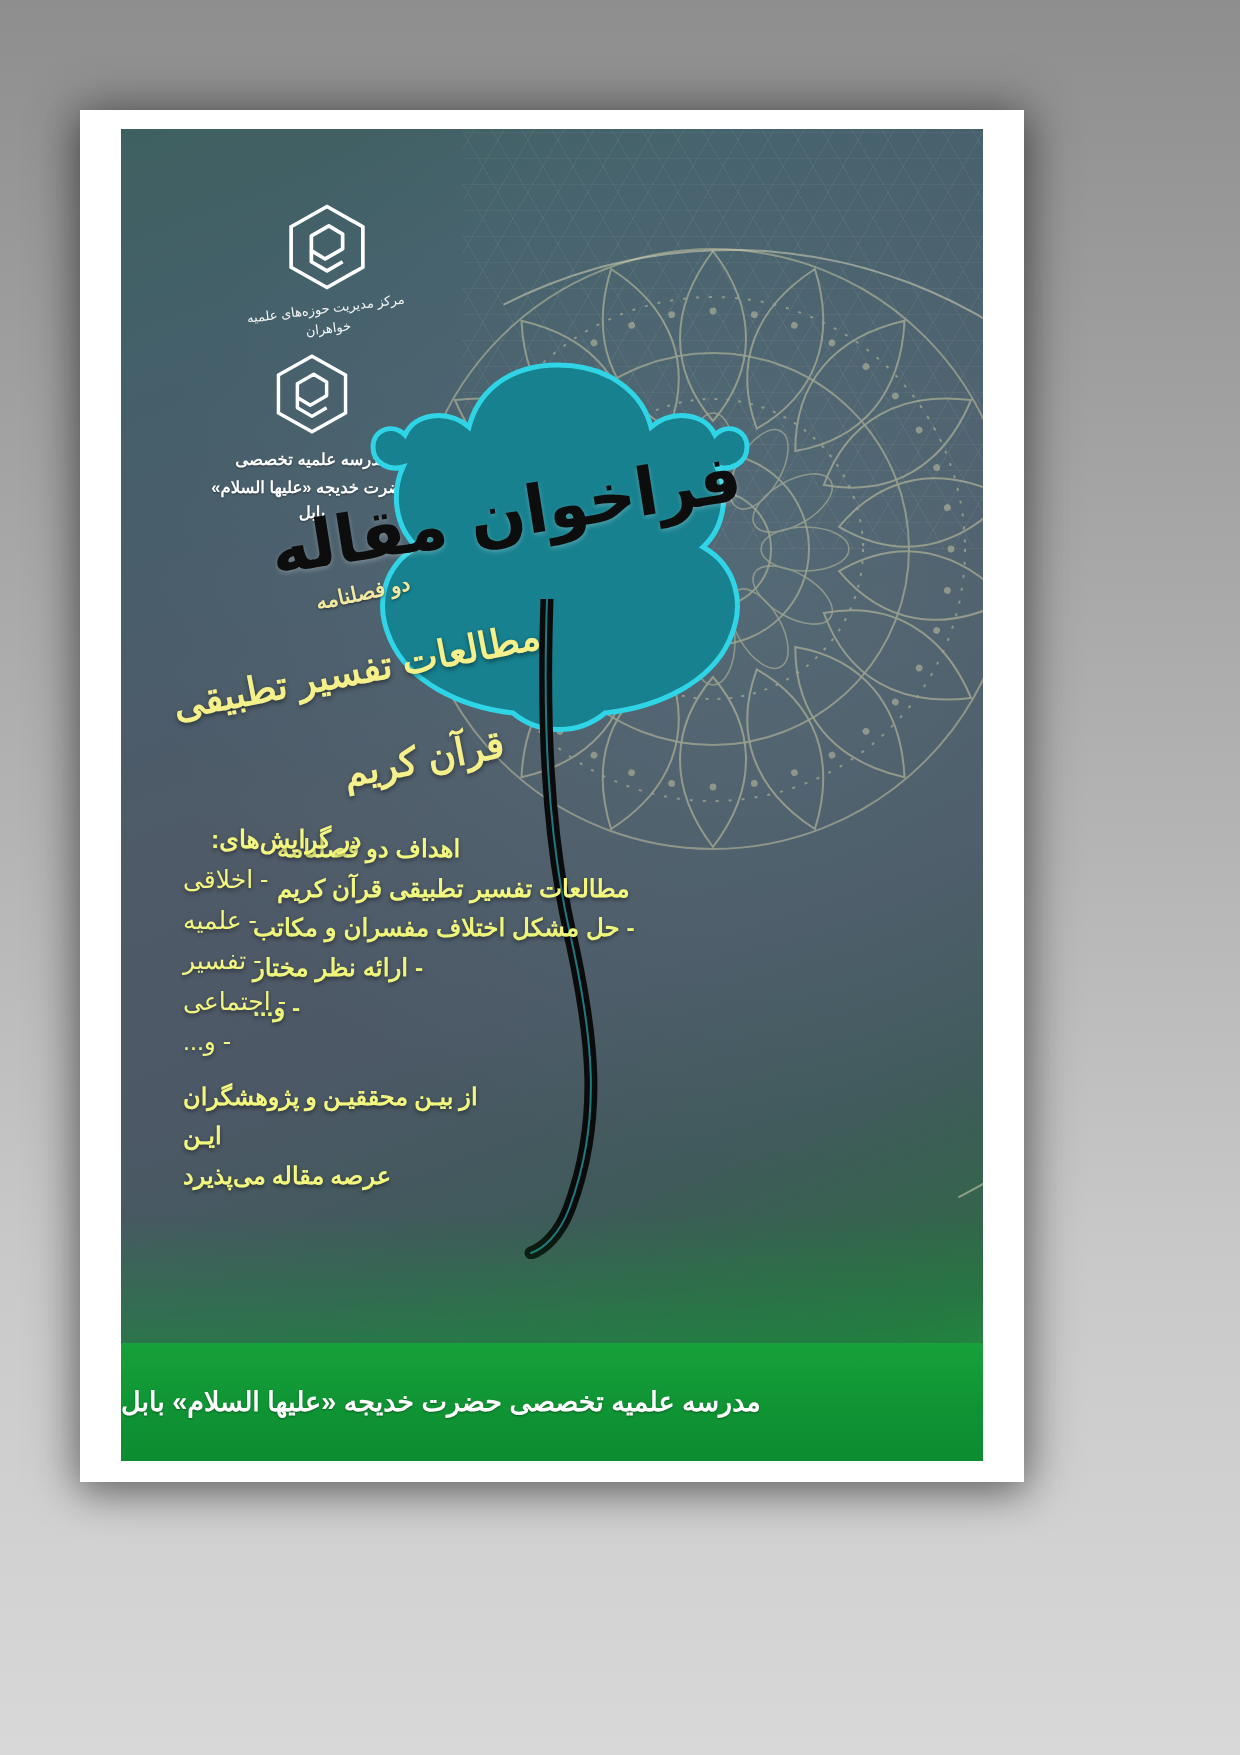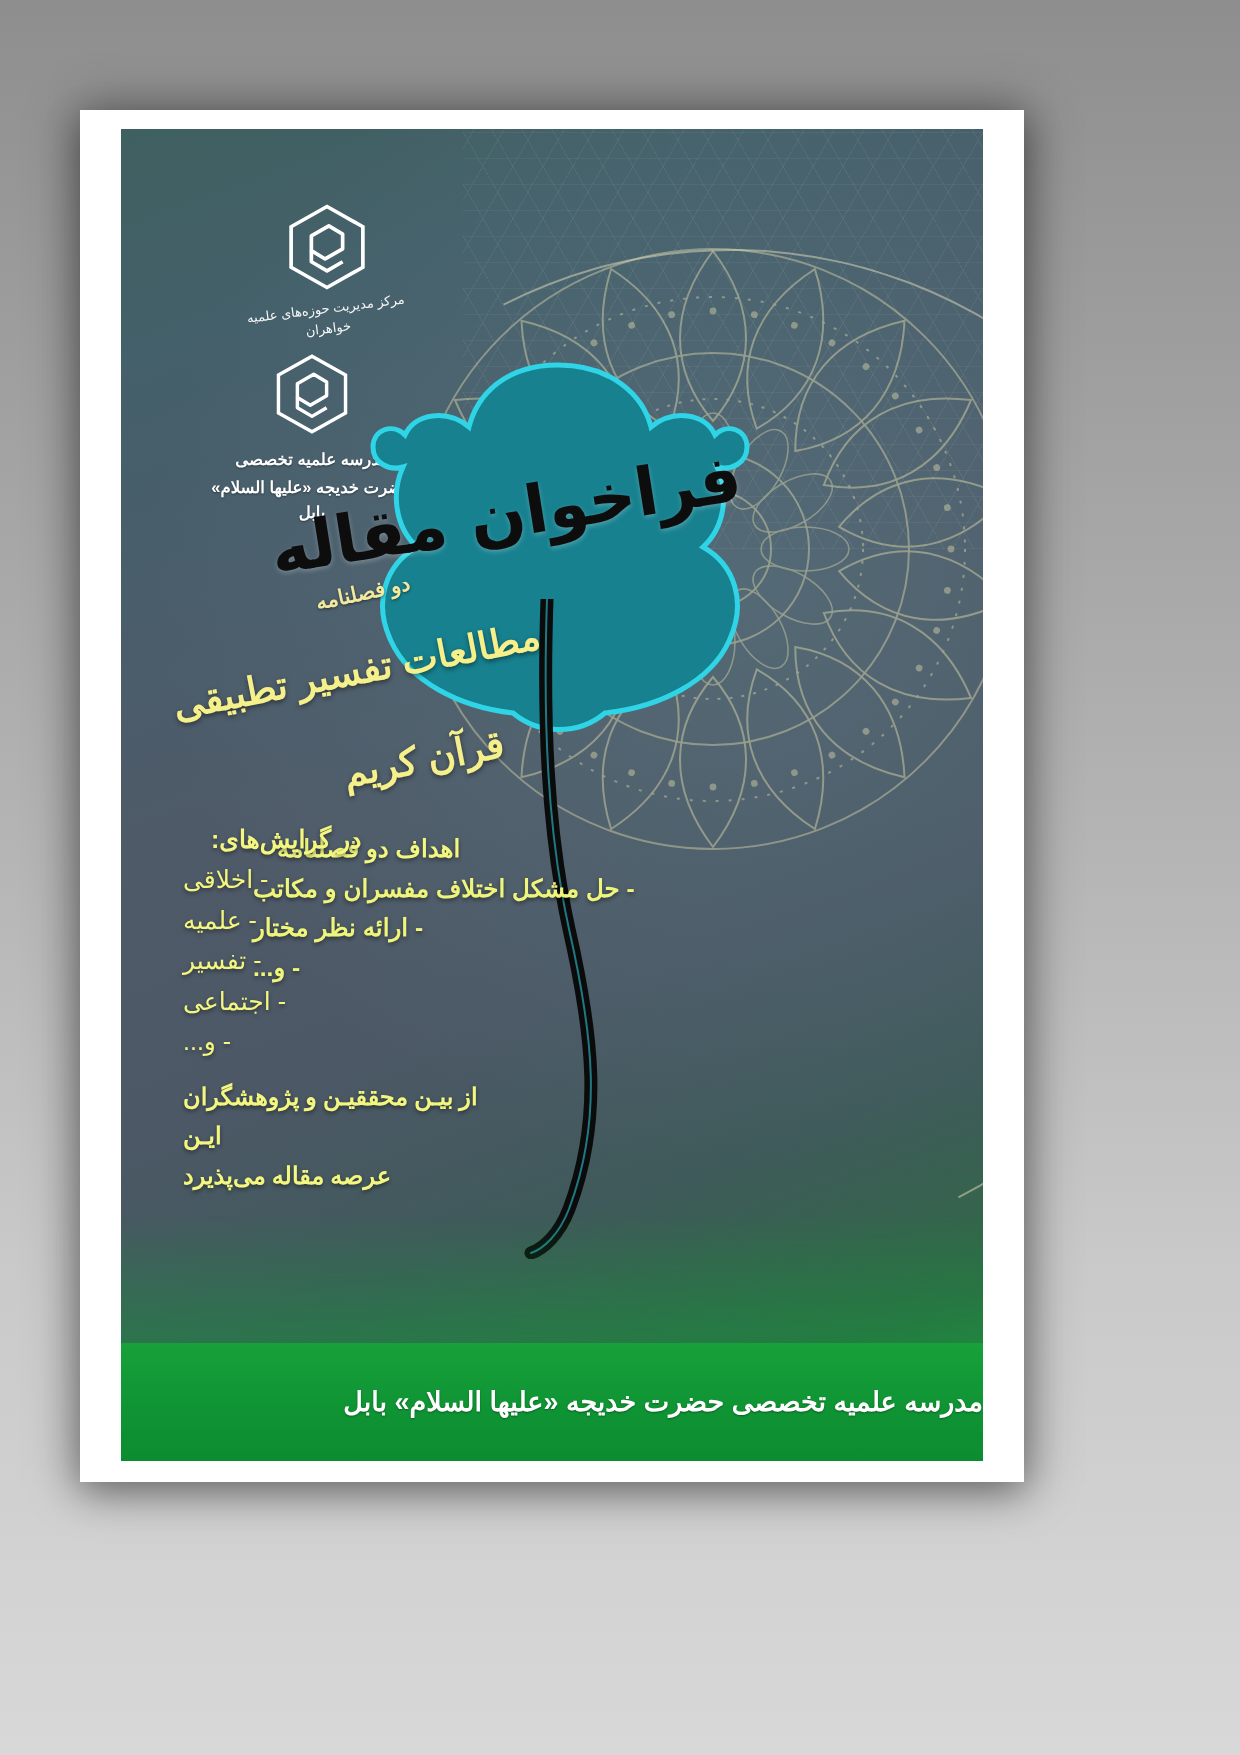--- a/index.html
+++ b/index.html
@@ -96,21 +96,21 @@
   
   .green-band {
     position: absolute;
     left: 0;
     right: 0;
     bottom: 0;
     height: 118px;
     background: linear-gradient(180deg, #17a13a 0%, #0f9434 55%, #0b8c30 100%);
     display: flex;
     align-items: center;
-    justify-content: flex-start;
+    justify-content: flex-end;
   }
   .green-band .band-text {
     color: #ffffff;
     font-size: 27px;
     font-weight: bold;
     letter-spacing: 0px;
     text-shadow: 0 1px 2px rgba(0,0,0,0.35);
     white-space: nowrap;
   }
   .band-fade {
@@ -425,20 +425,21 @@
       <path d="M96 0 C 92 120, 96 230, 118 330 C 142 436, 152 520, 118 610 C 108 636, 92 650, 80 654" fill="none" stroke="#0b0b0b" stroke-width="13" stroke-linecap="round"></path>
       <path d="M96 0 C 92 120, 96 230, 118 330 C 142 436, 152 520, 118 610 C 108 636, 92 650, 80 654" fill="none" stroke="#2fd5e6" stroke-width="2" stroke-linecap="round" opacity="0.55"></path>
     </svg>
 
     <div class="periodicity">دو فصلنامه</div>
     <div class="journal-name-1">مطالعات تفسیر تطبیقی</div>
     <div class="journal-name-2">قرآن کریم</div>
 
     <div class="goals">
       <div class="goal-line head">اهداف دو فصلنامه</div>
+      <div class="goal-line head">مطالعات تفسیر تطبیقی قرآن کریم</div>
       <div class="goal-line">- حل مشکل اختلاف مفسران و مکاتب</div>
       <div class="goal-line">- ارائه نظر مختار</div>
       <div class="goal-line">- و...</div>
     </div>
 
     <div class="tendencies">
       <div class="tend-head">در گرایش‌های:</div>
       <div class="tend-item">- اخلاقی</div>
       <div class="tend-item">- علمیه</div>
       <div class="tend-item">- تفسیر</div>

